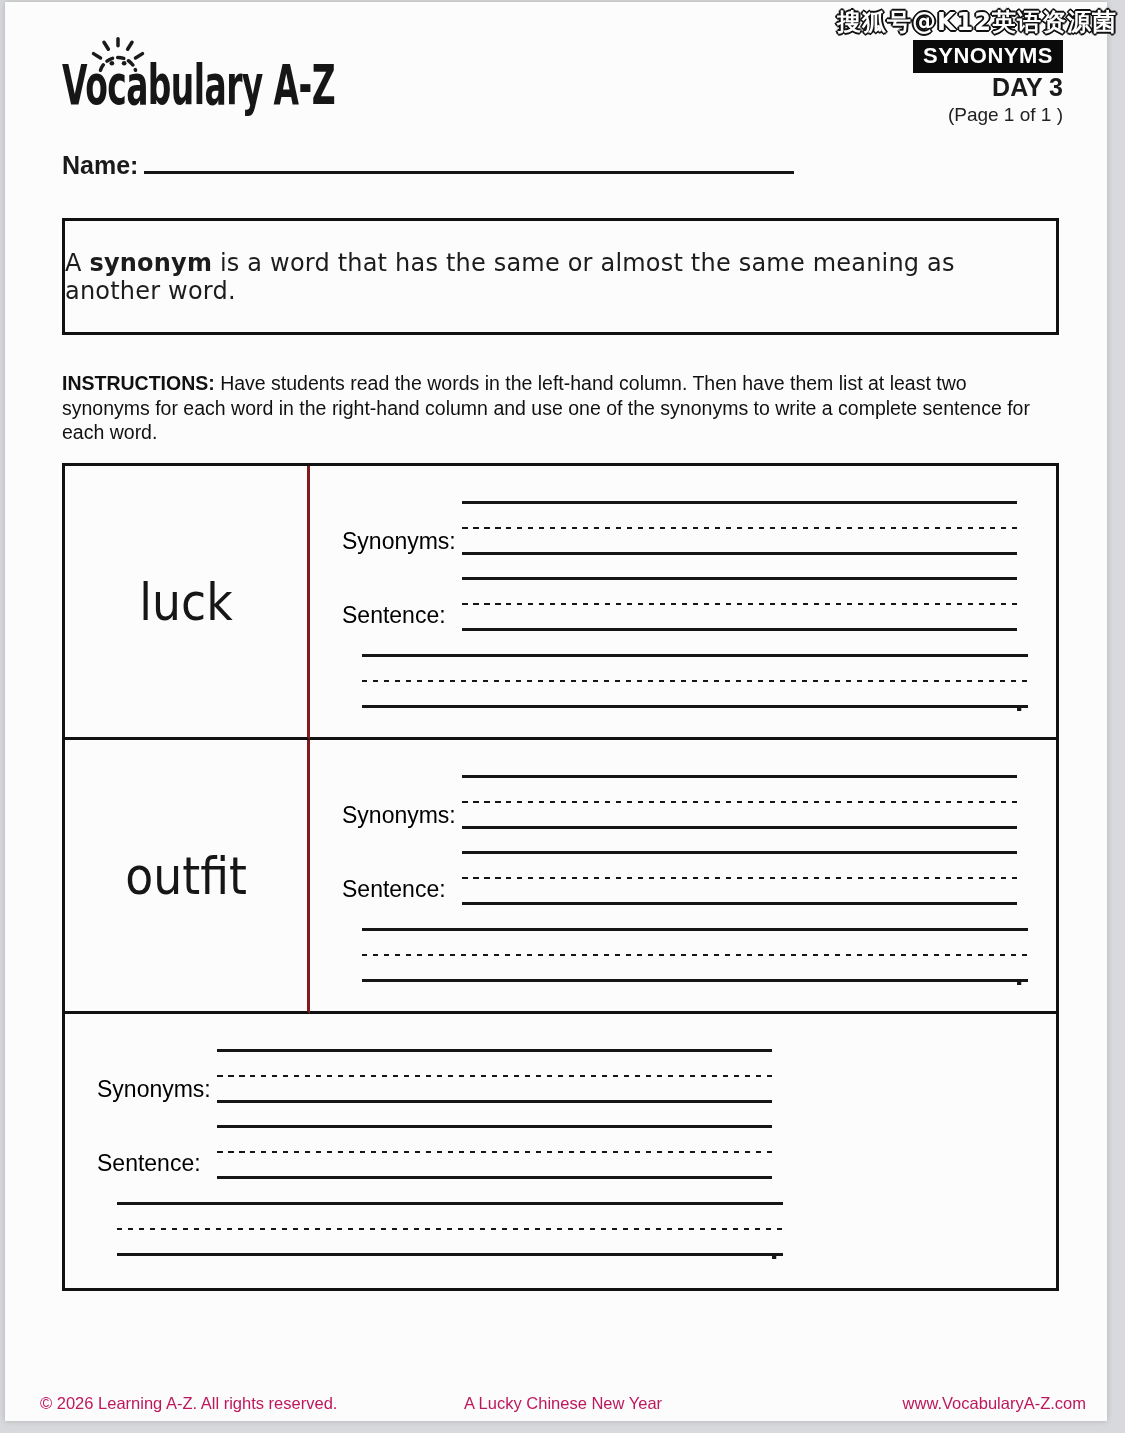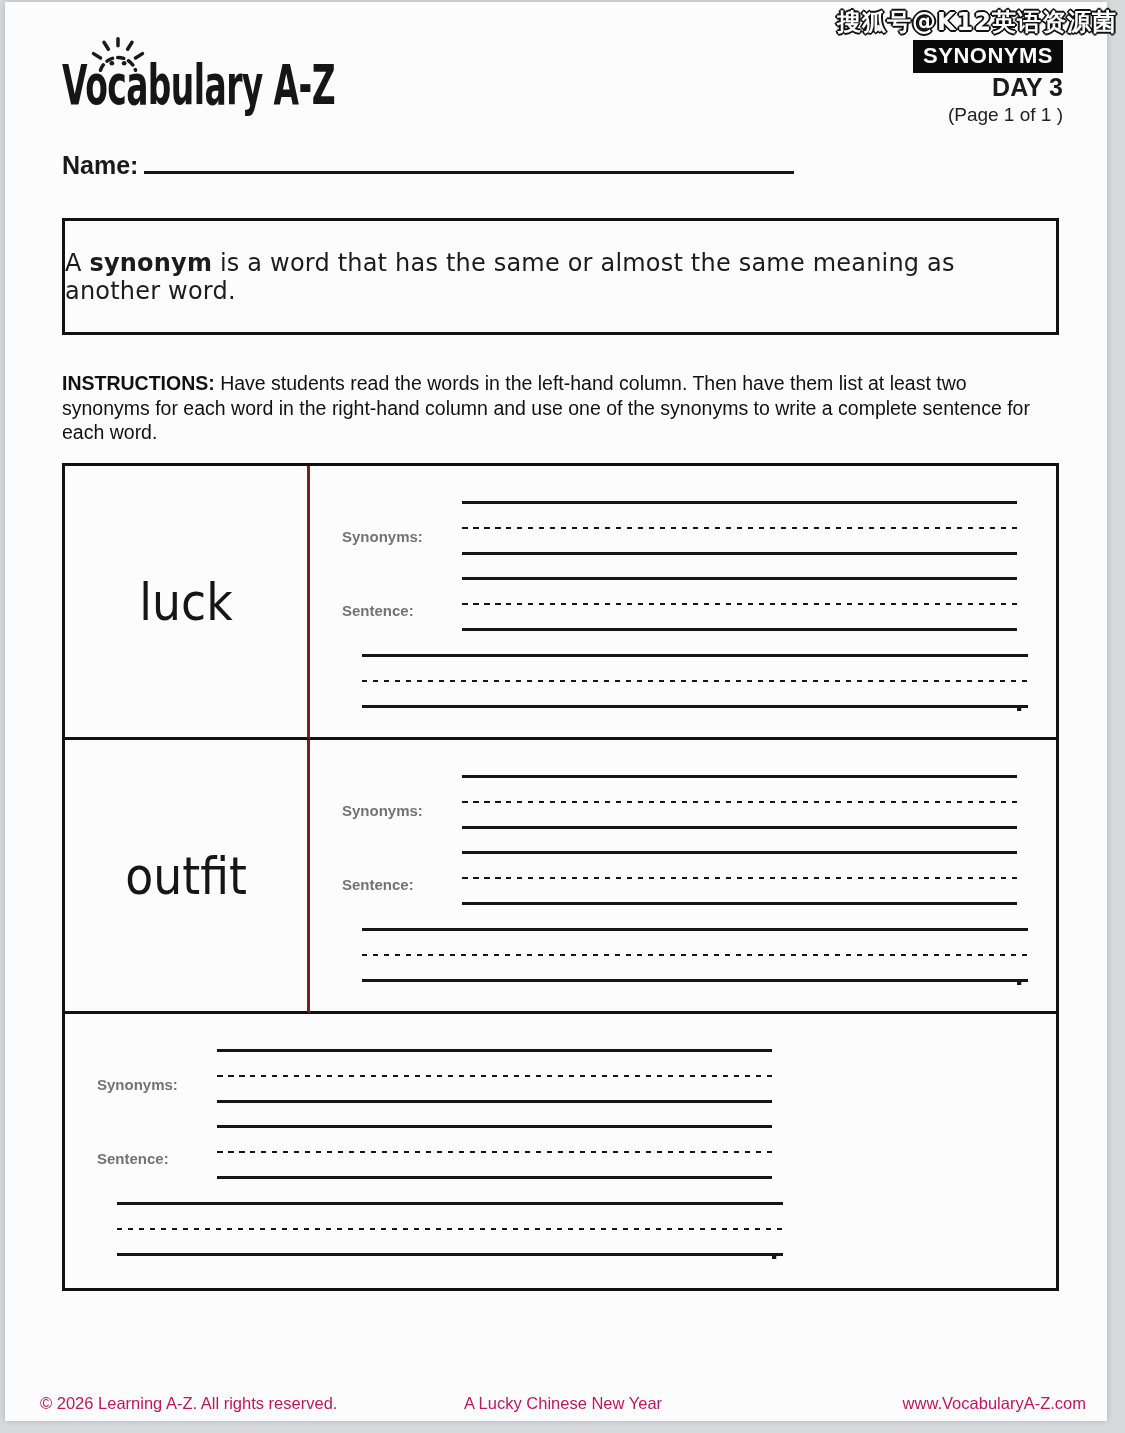--- a/index.html
+++ b/index.html
@@ -72,21 +72,21 @@
   .cell-word {
     border-right:3px solid #7f1d1d;
     display:flex; align-items:center; justify-content:center;
   }
   .row-sep { border-bottom:3px solid #111; }
   .word {
     font-family:"DejaVu Sans", sans-serif;
     font-size:52px; color:#161616; letter-spacing:0px;
     transform:scaleX(.88);
   }
-  .lbl { position:absolute; font-size:15px; color:#737373;font-weight:bold; }
+  .lbl { position:absolute; font-size:23px; color:#000000; }
   .lbl-syn { left:32px; top:62px; }
   .lbl-sen { left:32px; top:136px; }
   .write-group { position:absolute; }
   .g-syn  { left:152px; top:35px;  width:555px; }
   .g-sen  { left:152px; top:111px; width:555px; }
   .g-full { left:52px;  top:188px; width:666px; }
   .ln { height:2.6px; background:#161616; }
   .ln + .ln { margin-top:23px; }
   .ln.dashed { background:repeating-linear-gradient(to right, #161616 0 5.5px, transparent 5.5px 11px); }
   .end-dot {

